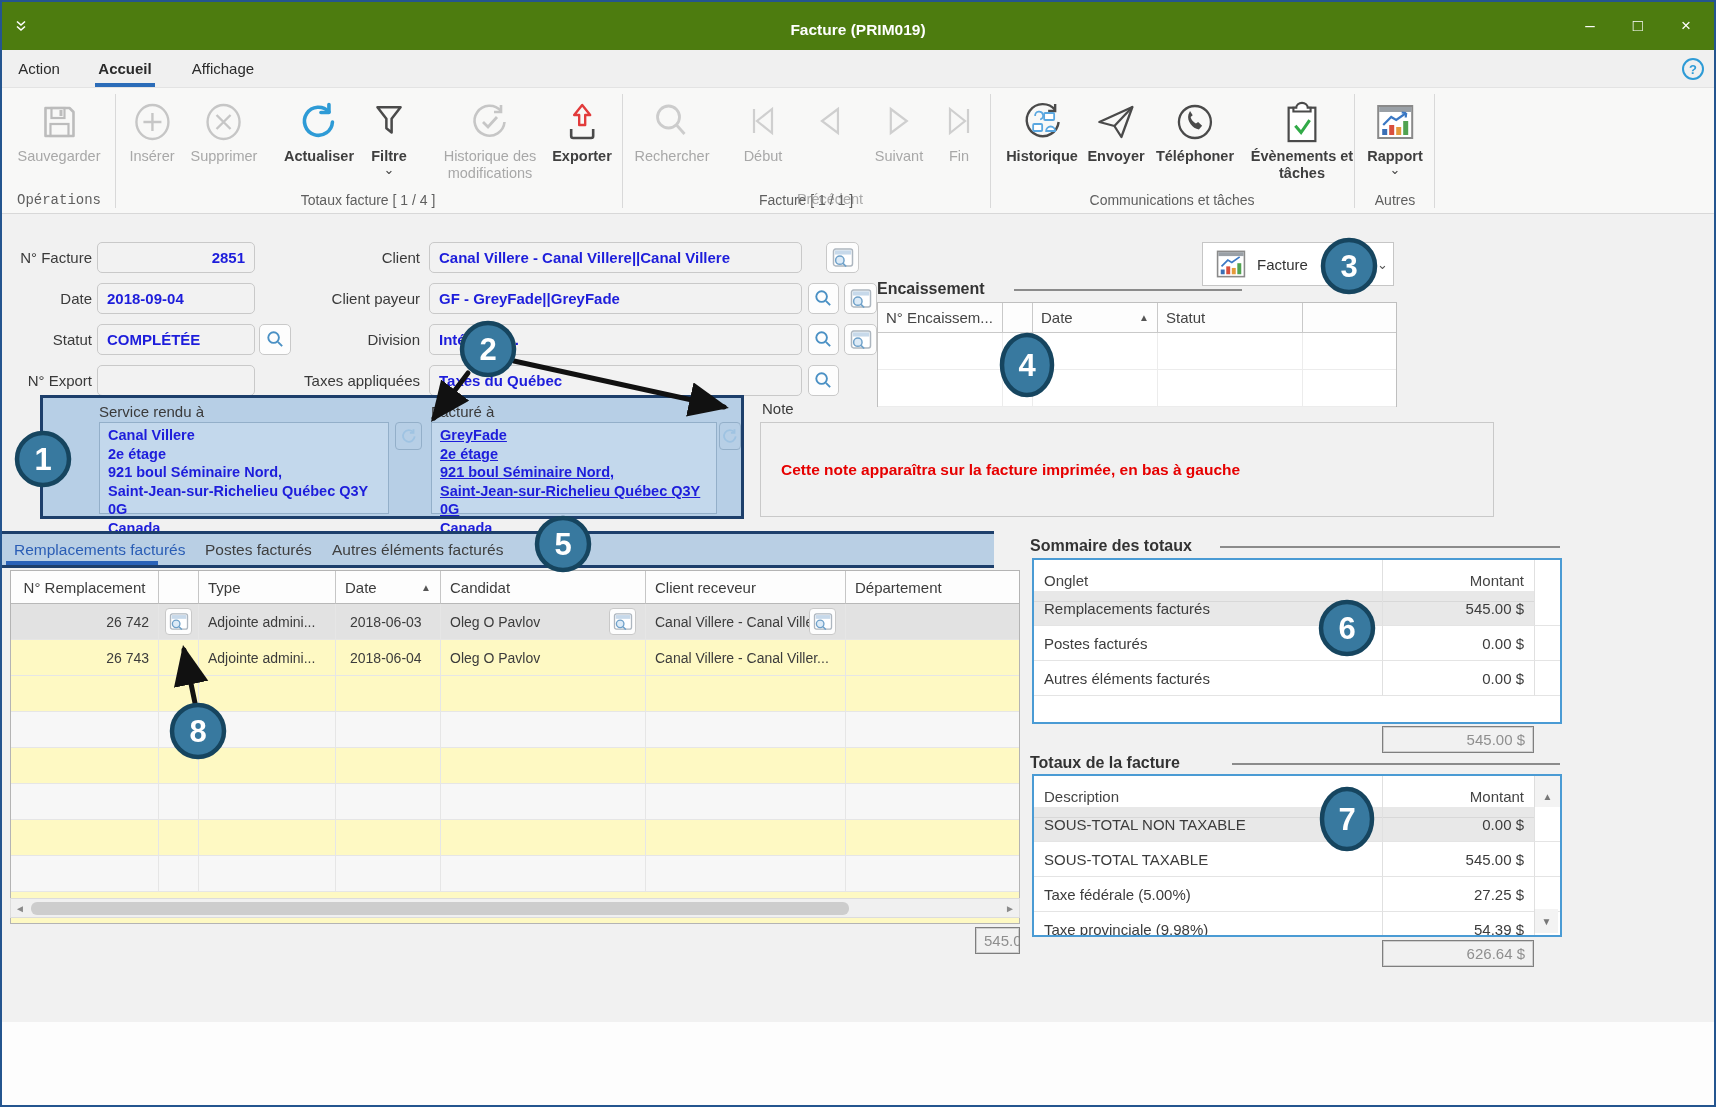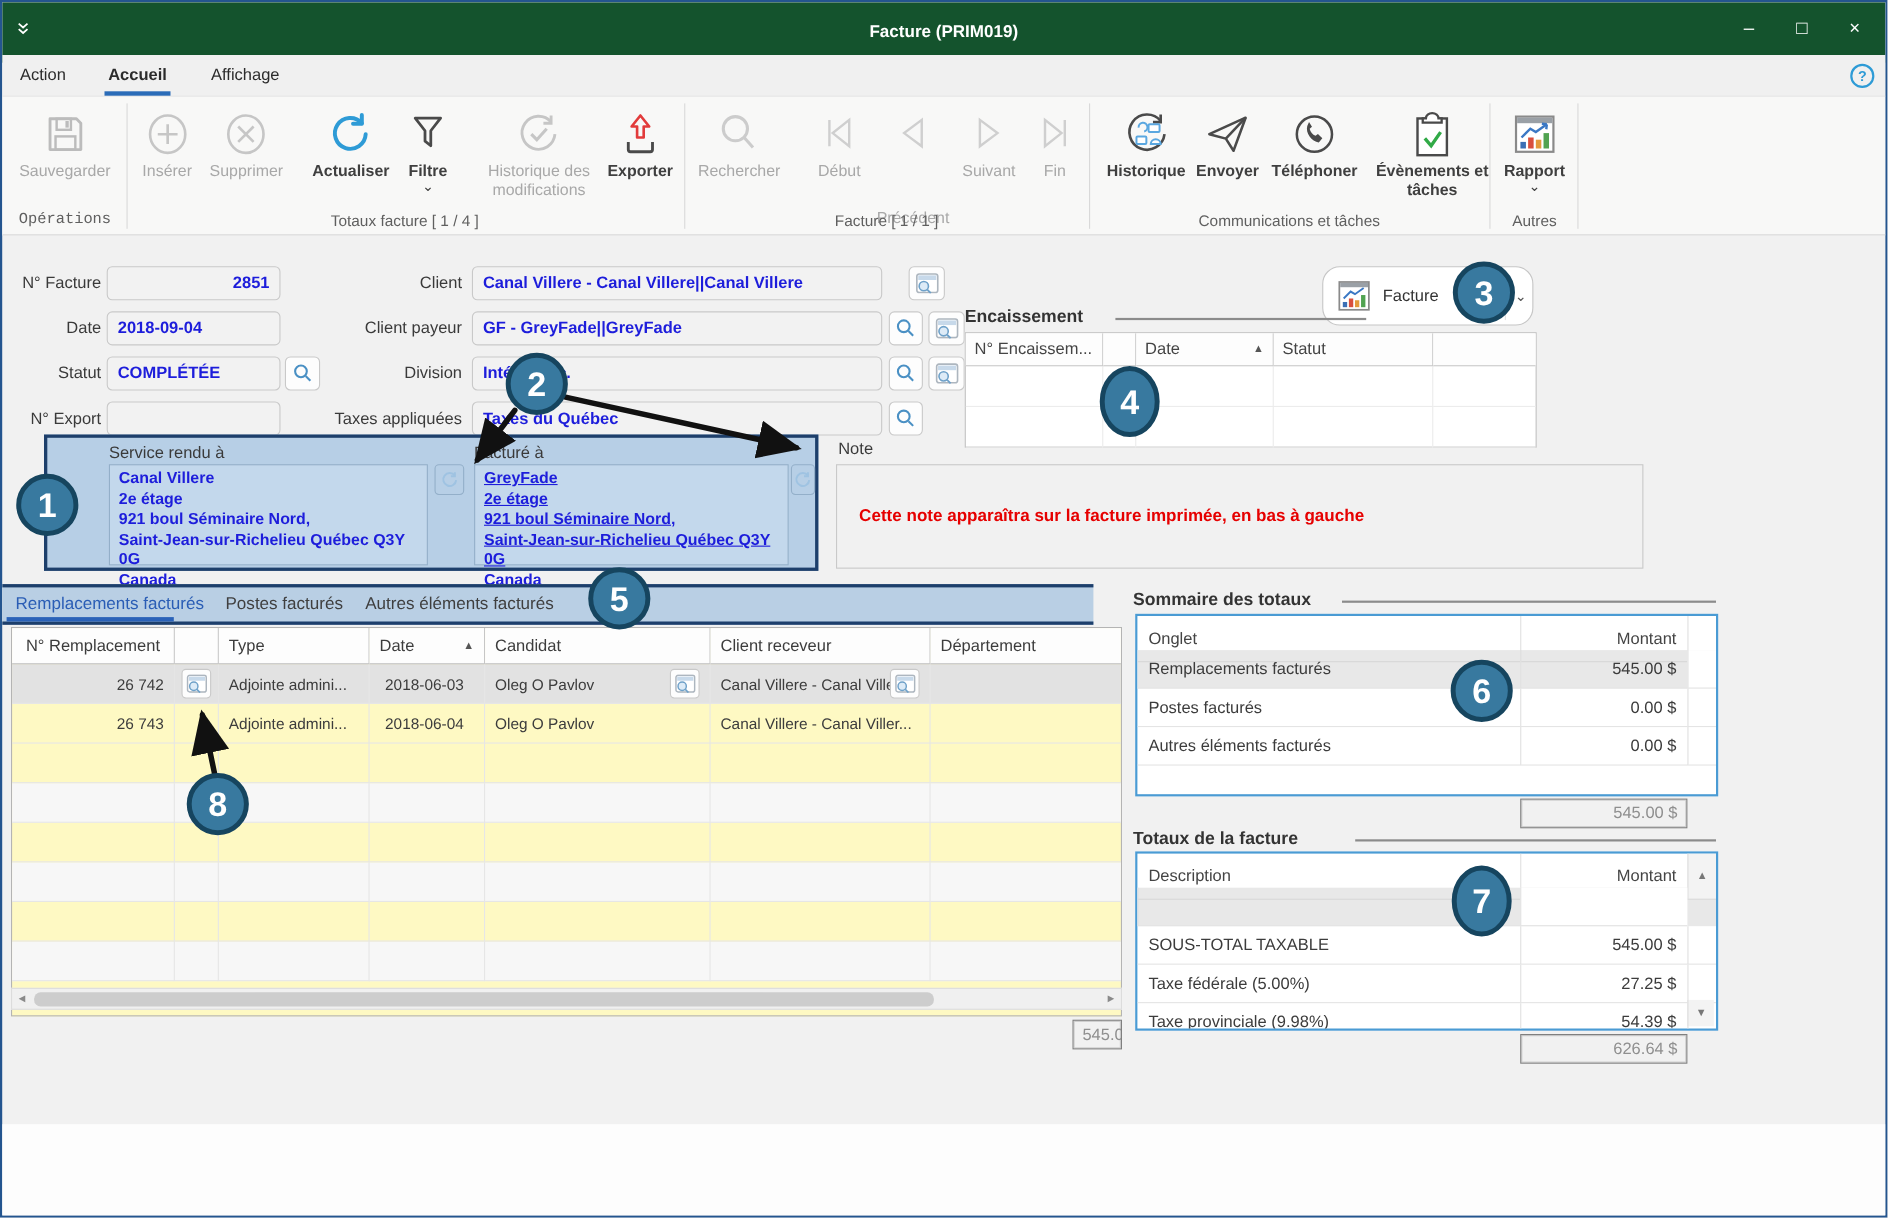--- a/index.html
+++ b/index.html
@@ -2,21 +2,21 @@
 <html><head>
 <meta charset="utf-8">
 <style>
   * { box-sizing: border-box; margin: 0; padding: 0; }
   html,body { width:1716px; height:1107px; }
   body { font-family:"Liberation Sans", sans-serif; background:#e8eaec; position:relative; }
   .window { position:absolute; inset:0; border:2px solid #24558f; background:#f1f1f1; overflow:hidden; }
   .abs { position:absolute; }
 
   
-  .titlebar { position:absolute; left:0; top:0; right:0; height:55px; background:#14532d; display:flex; align-items:center; }
+  .titlebar { position:absolute; left:0; top:0; right:0; height:55px; background:#4d7c0f; display:flex; align-items:center; }
   .title { position:absolute; left:0; right:0; text-align:center; color:#fff; font-weight:bold; font-size:15.5px; }
   .winctrls { position:absolute; right:4px; top:0; height:48px; display:flex; align-items:center; }
   .winbtn { width:48px; height:34px; color:#fff; font-size:17px; display:flex; align-items:center; justify-content:center; }
 
   
   .menubar { position:absolute; left:0; top:48px; right:0; height:38px; background:#f0f0f0; border-bottom:1px solid #e3e3e3; }
   .mtab { position:absolute; top:0; height:37px; display:flex; align-items:center; justify-content:center; font-size:15px; color:#2b2b2b; }
   .mtab.active { font-weight:bold; }
   .mtab-underline { position:absolute; height:4px; background:#2b6cb8; bottom:0; }
   .helpcirc { position:absolute; width:22px; height:22px; border:2px solid #2e9bd6; border-radius:50%; color:#2e9bd6; font-weight:bold; font-size:13px; display:flex; align-items:center; justify-content:center; }
@@ -40,21 +40,21 @@
   .grouptitle { position:absolute; font-size:16px; font-weight:bold; color:#333; white-space:nowrap; }
   .groupline { position:absolute; height:2px; background:#8b8b8b; }
   .enc-table { position:absolute; left:875px; top:300px; width:520px; height:105px; background:#fff; border:1px solid #bfbfbf; }
   .enc-head { display:grid; grid-template-columns:125px 30px 125px 145px 93px; height:30px; }
   .enc-head > div { border-right:1px solid #c9c9c9; border-bottom:1px solid #c9c9c9; font-size:15px; color:#444; display:flex; align-items:center; padding:0 8px; background:#fdfdfd; }
   .enc-row { display:grid; grid-template-columns:125px 30px 125px 145px 93px; height:37px; }
   .enc-row > div { border-right:1px solid #ececec; border-bottom:1px solid #ececec; }
   .sorttri { font-size:10px; color:#555; margin-left:auto; }
 
   
-  .facdrop { position:absolute; left:1200px; top:240px; width:192px; height:54px; background:#fff; border:1px solid #c6c6c6; border-radius:16px; display:flex; align-items:center; }
+  .facdrop { position:absolute; left:1200px; top:240px; width:192px; height:44px; background:#fff; border:1px solid #c6c6c6; border-radius:0; display:flex; align-items:center; }
   .facdrop .dlabel { font-size:15px; color:#333; margin-left:10px; }
   .facdrop .ddiv { position:absolute; right:24px; top:4px; bottom:4px; width:1px; background:#e0e0e0; }
   .facdrop .dchev { position:absolute; right:5px; font-size:13px; color:#555; }
 
   
   .addrbox { position:absolute; left:38px; top:393px; width:704px; height:124px; background:#b7cfe6; border:3px solid #1d3f6b; }
   .addrlbl { position:absolute; font-size:15px; color:#3a3a3a; }
   .addrtxt { position:absolute; border:1px solid #93afc9; background:#c3d8ec; padding:3px 8px; font-size:14.5px; line-height:18.5px; color:#1d1ddb; font-weight:bold; }
   .refbtn { position:absolute; width:27px; height:28px; border:1px solid #93afc9; border-radius:4px; display:flex; align-items:center; justify-content:center; }
 
@@ -637,20 +637,21 @@
 
   <span class="grouptitle" style="left:1028px;top:752px;">Totaux de la facture</span>
   <span class="groupline" style="left:1230px;top:761px;width:328px;"></span>
   <div class="bluetbl" style="left:1030px;top:772px;width:530px;height:163px;">
     <div class="trow thead">
       <div>Description</div>
       <div class="amt colsep">Montant</div>
       <div class="vscrollbtn" style="font-size:10px;color:#777;">▲</div>
     </div>
     <div class="trow tbody-row sel">
+      <div>SOUS-TOTAL NON TAXABLE</div>
       <div class="amt colsep">0.00 $</div>
       <div class="colsep" style="background:#fff;"></div>
     </div>
     <div class="trow tbody-row">
       <div>SOUS-TOTAL TAXABLE</div>
       <div class="amt colsep">545.00 $</div>
       <div class="colsep"></div>
     </div>
     <div class="trow tbody-row">
       <div>Taxe fédérale (5.00%)</div>

